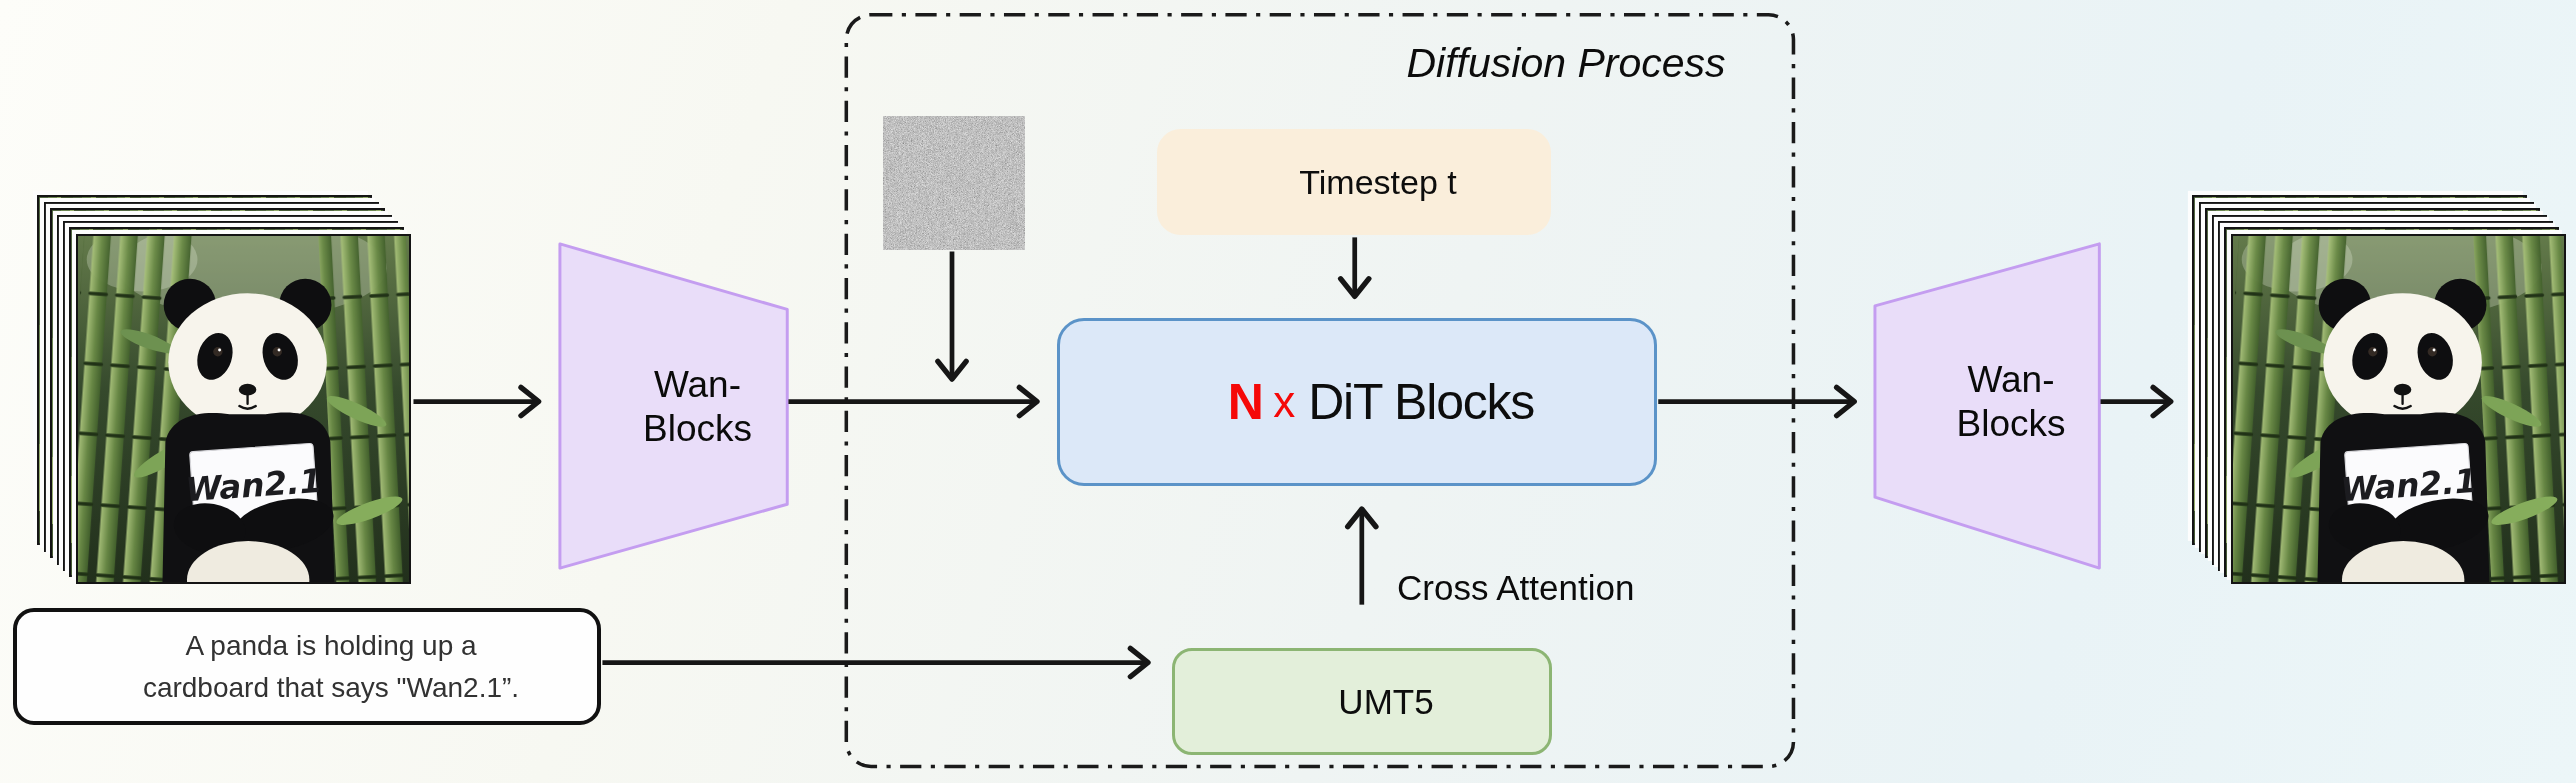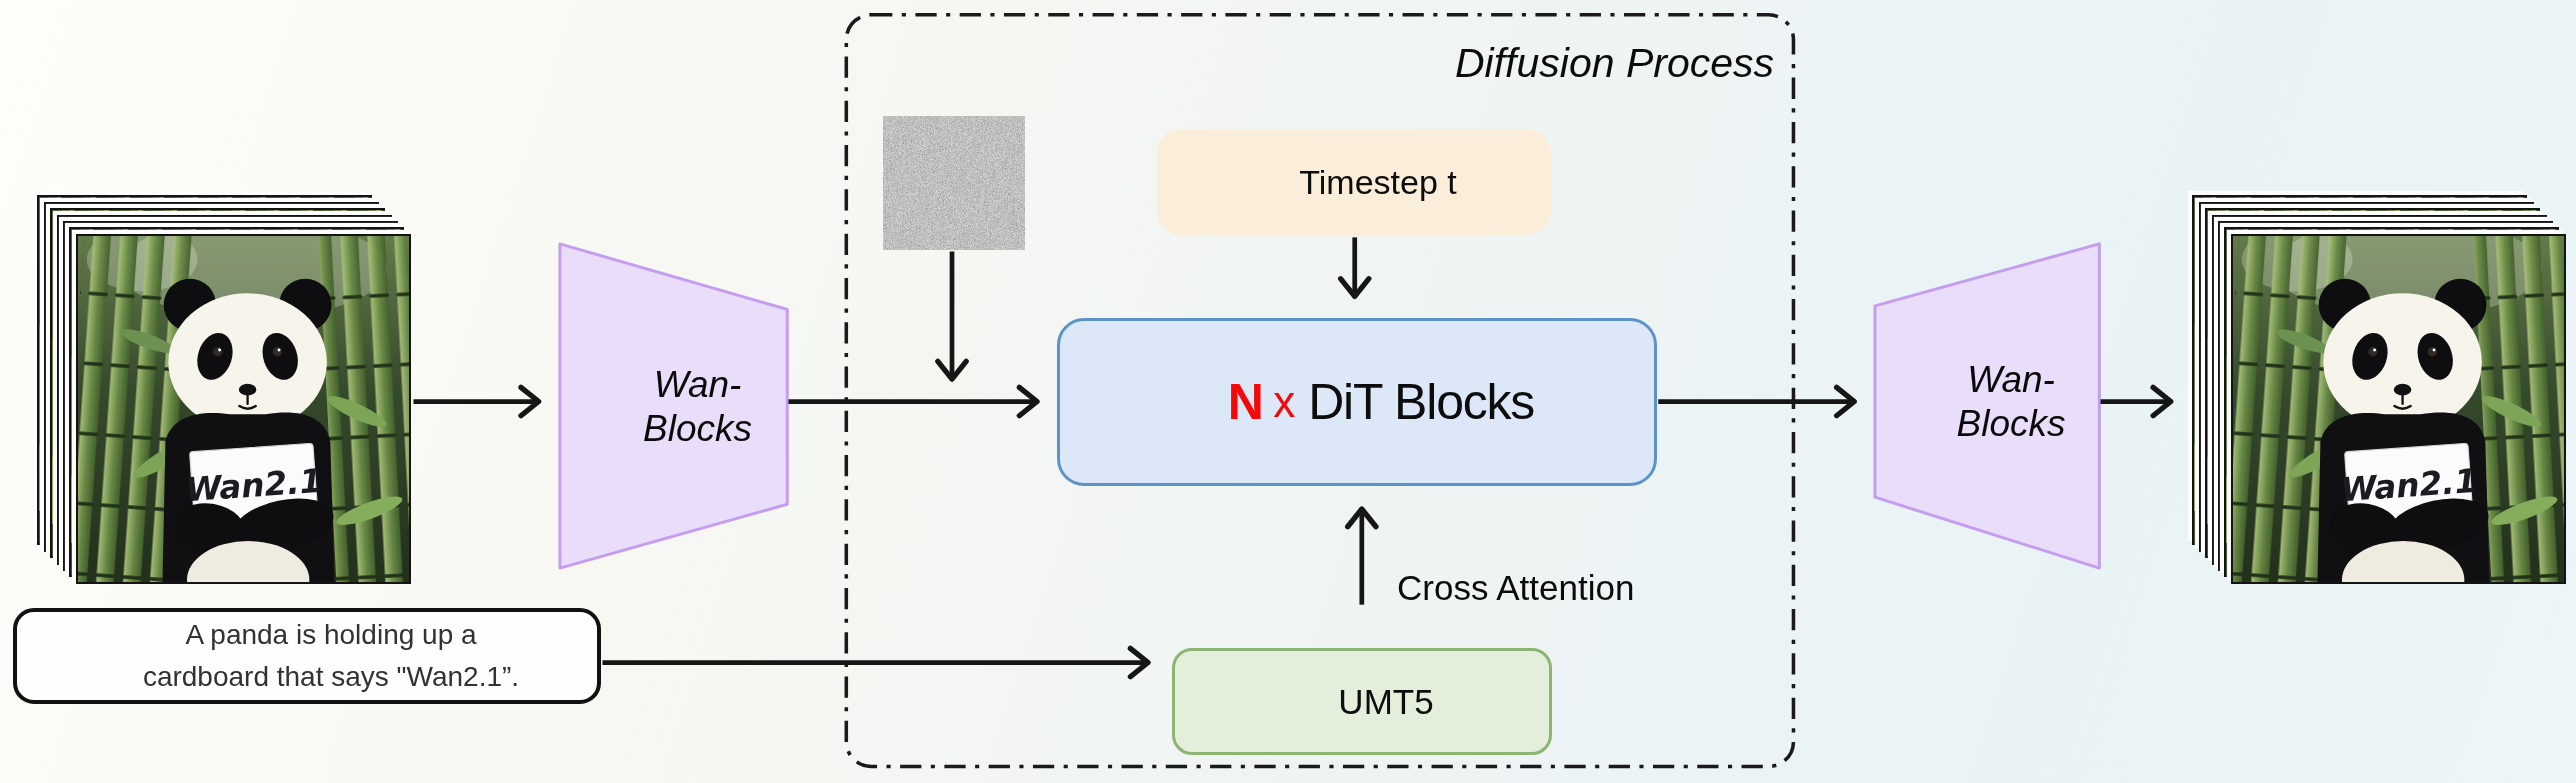--- a/index.html
+++ b/index.html
@@ -21,21 +21,21 @@
   .node{position:absolute;z-index:3;display:flex;align-items:center;justify-content:center;
         box-sizing:border-box;text-align:center;color:#0d0d0d;padding-left:48px;}
   .box-timestep{background:#faeedb;border-radius:23.6px;font-size:34px;font-weight:500;}
   .box-dit{background:#dce8f8;border:3px solid #5b93c8;border-radius:27px;font-size:50px;letter-spacing:-1.2px;}
   .box-dit .red-n{color:#f50808;font-weight:800;margin-right:10.6px;}
   .box-dit .red-x{color:#f50808;font-weight:400;font-size:44px;margin-right:14px;}
   .box-dit .dit-rest{font-weight:500;}
   .box-umt5{background:#e3efda;border:3px solid #8cb573;border-radius:20px;font-size:35px;font-weight:500;}
   .prompt{background:#fefefe;border:4.1px solid #111;border-radius:21px;flex-direction:column;
           font-size:28px;line-height:1.5;color:#323232;}
-  .trap-label{flex-direction:column;font-size:37px;font-weight:500;line-height:1.18;color:#0a0a0a;font-style:italic;}
+  .trap-label{flex-direction:column;font-size:37px;font-weight:500;line-height:1.18;color:#0a0a0a;}
   .lbl-dp{z-index:3;font-size:41px;font-style:italic;font-weight:500;text-align:right;color:#0c0c0c;}
   .lbl-cross{z-index:3;font-size:35px;font-weight:500;color:#0b0b0b;margin-top:44px;}
   .hidden-defs{position:absolute;width:0;height:0;overflow:hidden;}
 </style>
 </head>
 <body>
 
 <div class="canvas">
 
   <svg class="hidden-defs" aria-hidden="true">
@@ -150,21 +150,21 @@
       <line x1="1335" y1="680" x2="1756" y2="680" marker-end="url(#ah)"></line>
       <line x1="1612" y1="426" x2="1612" y2="642" marker-end="url(#ah)"></line>
       <line x1="2294" y1="402" x2="2294" y2="502" marker-end="url(#ah)"></line>
       <line x1="2306" y1="1024" x2="2306" y2="862" marker-end="url(#ah)"></line>
       <line x1="2808" y1="680" x2="3140" y2="680" marker-end="url(#ah)"></line>
       <line x1="3557" y1="680" x2="3676" y2="680" marker-end="url(#ah)"></line>
       <line x1="1020" y1="1122" x2="1944" y2="1122" marker-end="url(#ah)"></line>
     </g>
   </svg>
 
-  <div class="abs lbl-dp" style="left:1358px;top:40px;width:416px;">Diffusion Process</div>
+  <div class="abs lbl-dp" style="left:1358px;top:40px;width:416px;text-align:center;">Diffusion Process</div>
 
   <div class="node trap-label" style="left:560px;top:309px;width:227px;height:195px;">
     <div>Wan-</div>
     <div>Blocks</div>
   </div>
 
   <div class="node box-timestep" style="left:1157px;top:129px;width:394px;height:106px;">
     <span>Timestep t</span>
   </div>
 
@@ -178,19 +178,19 @@
 
   <div class="node box-umt5" style="left:1172px;top:607px;width:380px;height:107px;margin-top:41px;">
     <span>UMT5</span>
   </div>
 
   <div class="node trap-label" style="left:1875px;top:306px;width:224px;height:191px;">
     <div>Wan-</div>
     <div>Blocks</div>
   </div>
 
-  <div class="node prompt" style="left:13px;top:608px;width:588px;height:96px;">
+  <div class="node prompt" style="left:13px;top:608px;width:588px;height:117px;">
     <div>A panda is holding up a</div>
     <div>cardboard that says "Wan2.1”.</div>
   </div>
 
 </div>
 
 
 </body></html>

